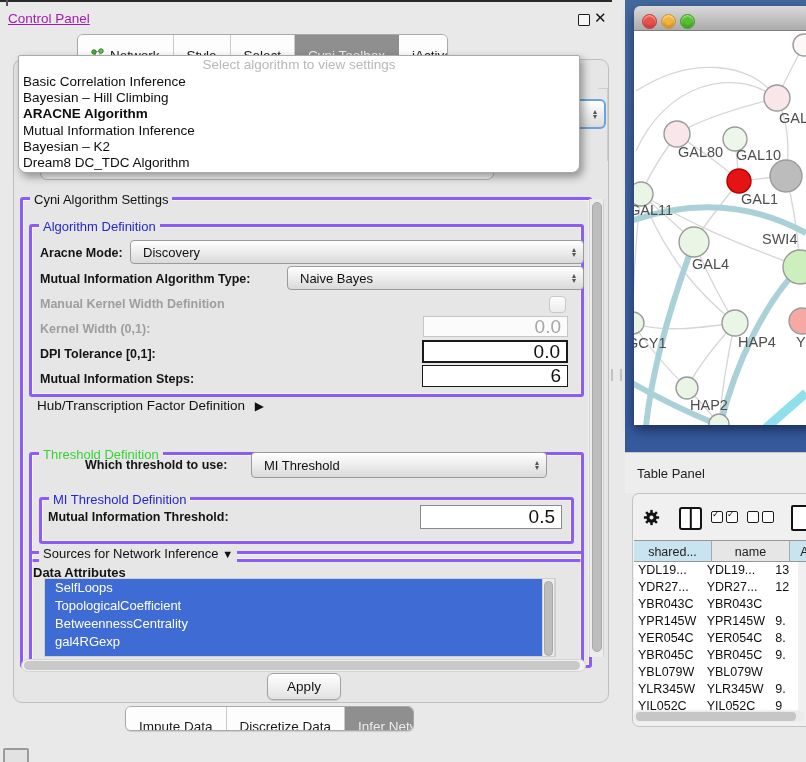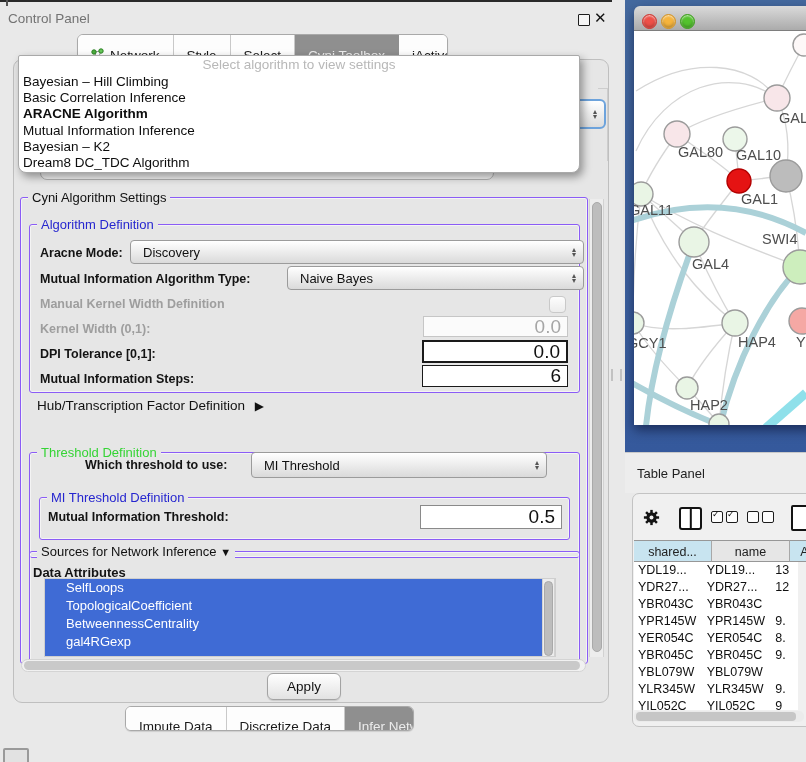--- a/index.html
+++ b/index.html
@@ -2,21 +2,21 @@
 <html><head>
 <meta charset="utf-8">
 <style>
   html,body{margin:0;padding:0;}
   #app{position:relative;width:806px;height:762px;background:#e9e9e9;overflow:hidden;
        font-family:"Liberation Sans","DejaVu Sans",sans-serif;font-size:13px;color:#111;}
   .abs{position:absolute;}
   
   #top-line{left:0;top:0;width:612px;height:2px;background:#2a2a2a;}
   #top-notch{left:6px;top:0;width:2px;height:6px;background:#555;}
-  #cp-title{left:8px;top:11px;font-size:13.5px;color:#737373;}
+  #cp-title{left:8px;top:11px;font-size:13.5px;color:#a21caf;text-decoration:underline;}
   #float-icon{left:578px;top:14px;width:10px;height:10px;border:1.6px solid #1d1d1d;border-radius:1px;background:#f5f5f5;}
   #close-icon{left:594px;top:9px;font-size:15px;font-weight:bold;color:#111;}
   
   .tabstrip{display:flex;border:1px solid #a9a9a9;border-radius:6px;background:#fdfdfd;overflow:hidden;
             box-shadow:0 1px 1px rgba(0,0,0,.12);}
   .tab{display:flex;align-items:center;justify-content:center;gap:5px;padding:8px 13px;height:100%;
        border-right:1px solid #c9c9c9;font-size:13.5px;color:#1a1a1a;background:#fdfdfd;white-space:nowrap;}
   .tab:last-child{border-right:none;}
   .tab.selected{background:#8f8f8f;color:#ececec;border-right-color:#8f8f8f;}
   #top-tabs{left:77px;top:34px;width:369px;height:24px;}
@@ -30,39 +30,39 @@
   #hidden-combo-stub{left:572px;top:99px;width:30px;height:26px;border:2px solid #6da3dc;border-radius:6px;
                 background:linear-gradient(#ffffff,#dcdcdc);z-index:5;}
   #hidden-group-corner{left:598px;top:88px;width:9px;height:72px;border-top:1px solid #cdcdcd;border-right:1px solid #cdcdcd;z-index:4;}
   
   #algo-popup{left:18px;top:55px;width:560px;height:116px;background:#fff;border:1px solid #a9a9a9;
               border-radius:2px 2px 8px 8px;box-shadow:3px 4px 9px rgba(0,0,0,.38);z-index:50;}
   #algo-placeholder{height:18px;line-height:18px;text-align:center;color:#b8b8b8;font-size:13.5px;}
   .algo-item{height:16.2px;line-height:16.2px;padding-left:4px;font-size:13.5px;color:#0d0d0d;}
   .algo-item.bold{font-weight:bold;}
   
-  .group{border:1px solid #8b5cf6;border-radius:3px;box-shadow:inset 0 0 0 1px rgba(255,255,255,.55);}
+  .group{border:3px solid #8b5cf6;border-radius:3px;box-shadow:inset 0 0 0 1px rgba(255,255,255,.55);}
   .group-label{position:absolute;top:-8px;left:7px;background:#e6e6e6;padding:0 4px;font-size:13px;line-height:15px;}
   .blue-title{color:#2626cf;}
   .green-title{color:#35d435;}
   .lbl{position:absolute;font-weight:bold;font-size:12.5px;color:#141414;white-space:nowrap;}
   .lbl.disabled{color:#9e9e9e;}
   .field{position:absolute;background:#fff;font-size:19px;text-align:right;padding-right:6px;
          box-sizing:border-box;line-height:20px;}
   .combo{position:absolute;background:linear-gradient(#ffffff,#dadada);border:1px solid #9b9b9b;border-radius:4px;
          box-shadow:inset 0 1px 0 #fff;font-size:13px;box-sizing:border-box;margin-left:16px;}
   .combo .val{position:absolute;left:12px;top:0;bottom:0;display:flex;align-items:center;}
   .spin{position:absolute;right:7px;top:50%;transform:translateY(-50%);font-size:8px;line-height:5px;color:#555;text-align:center;}
   
   .sb-track-v{background:#ededed;border-left:1px solid #d2d2d2;border-right:1px solid #d2d2d2;}
   .sb-thumb{background:#bdbdbd;border-radius:5px;border:1px solid #a9a9a9;}
   
   #attr-list{left:44px;top:578px;width:512px;height:79px;overflow:hidden;background:#fff;border:1px solid #cfcfcf;box-sizing:border-box;}
   #attr-items{position:absolute;left:0;top:0;width:500px;height:79px;background:#3f6bd5;}
-  .attr-item{height:18px;line-height:18px;padding-left:21px;color:#fff;font-size:13px;}
+  .attr-item{height:18px;line-height:18px;padding-left:10px;color:#fff;font-size:13px;}
   
   #apply-btn{left:267px;top:673px;width:72px;height:25px;border:1px solid #a3a3a3;border-radius:6px;
              background:linear-gradient(#ffffff,#e2e2e2);display:flex;align-items:center;justify-content:center;
              font-size:13.5px;box-shadow:0 1px 1px rgba(0,0,0,.12);}
   #bottom-left-icon{left:3px;top:748px;width:22px;height:16px;border:2px solid #9a9a9a;background:#e2e2e2;border-radius:2px;}
   #splitter-handle{left:611px;top:369px;width:7px;height:12px;border-left:2px solid #c2c2c2;border-right:2px solid #c2c2c2;}
   
   #desktop{left:625px;top:0;width:181px;height:452px;background:linear-gradient(#44699f,#35599c);}
   #net-window{left:634px;top:6px;width:180px;height:419px;border-radius:7px 7px 0 0;
               box-shadow:0 5px 12px rgba(0,0,25,.5);}
@@ -127,22 +127,22 @@
 
   <div class="abs" id="hidden-combo">galFiltered.sif default node</div>
   <div class="abs" id="hidden-group-corner"></div>
   <div class="abs" id="hidden-combo-stub">
       <span class="spin">▴<br>▾</span>
     </div>
 
   <div class="abs" id="algo-popup">
     <div id="algo-placeholder">Select algorithm to view settings</div>
     <div id="algo-items">
+        <div class="algo-item">Basic Correlation Inference</div>
         <div class="algo-item">Bayesian – Hill Climbing</div>
-        <div class="algo-item">Basic Correlation Inference</div>
         <div class="algo-item bold">ARACNE Algorithm</div>
         <div class="algo-item">Mutual Information Inference</div>
         <div class="algo-item">Bayesian – K2</div>
         <div class="algo-item">Dream8 DC_TDC Algorithm</div>
       </div>
   </div>
 
   <div class="abs group" style="left:20px;top:197px;width:566px;height:465px;">
     <span class="group-label">Cyni Algorithm Settings</span>
   </div>

